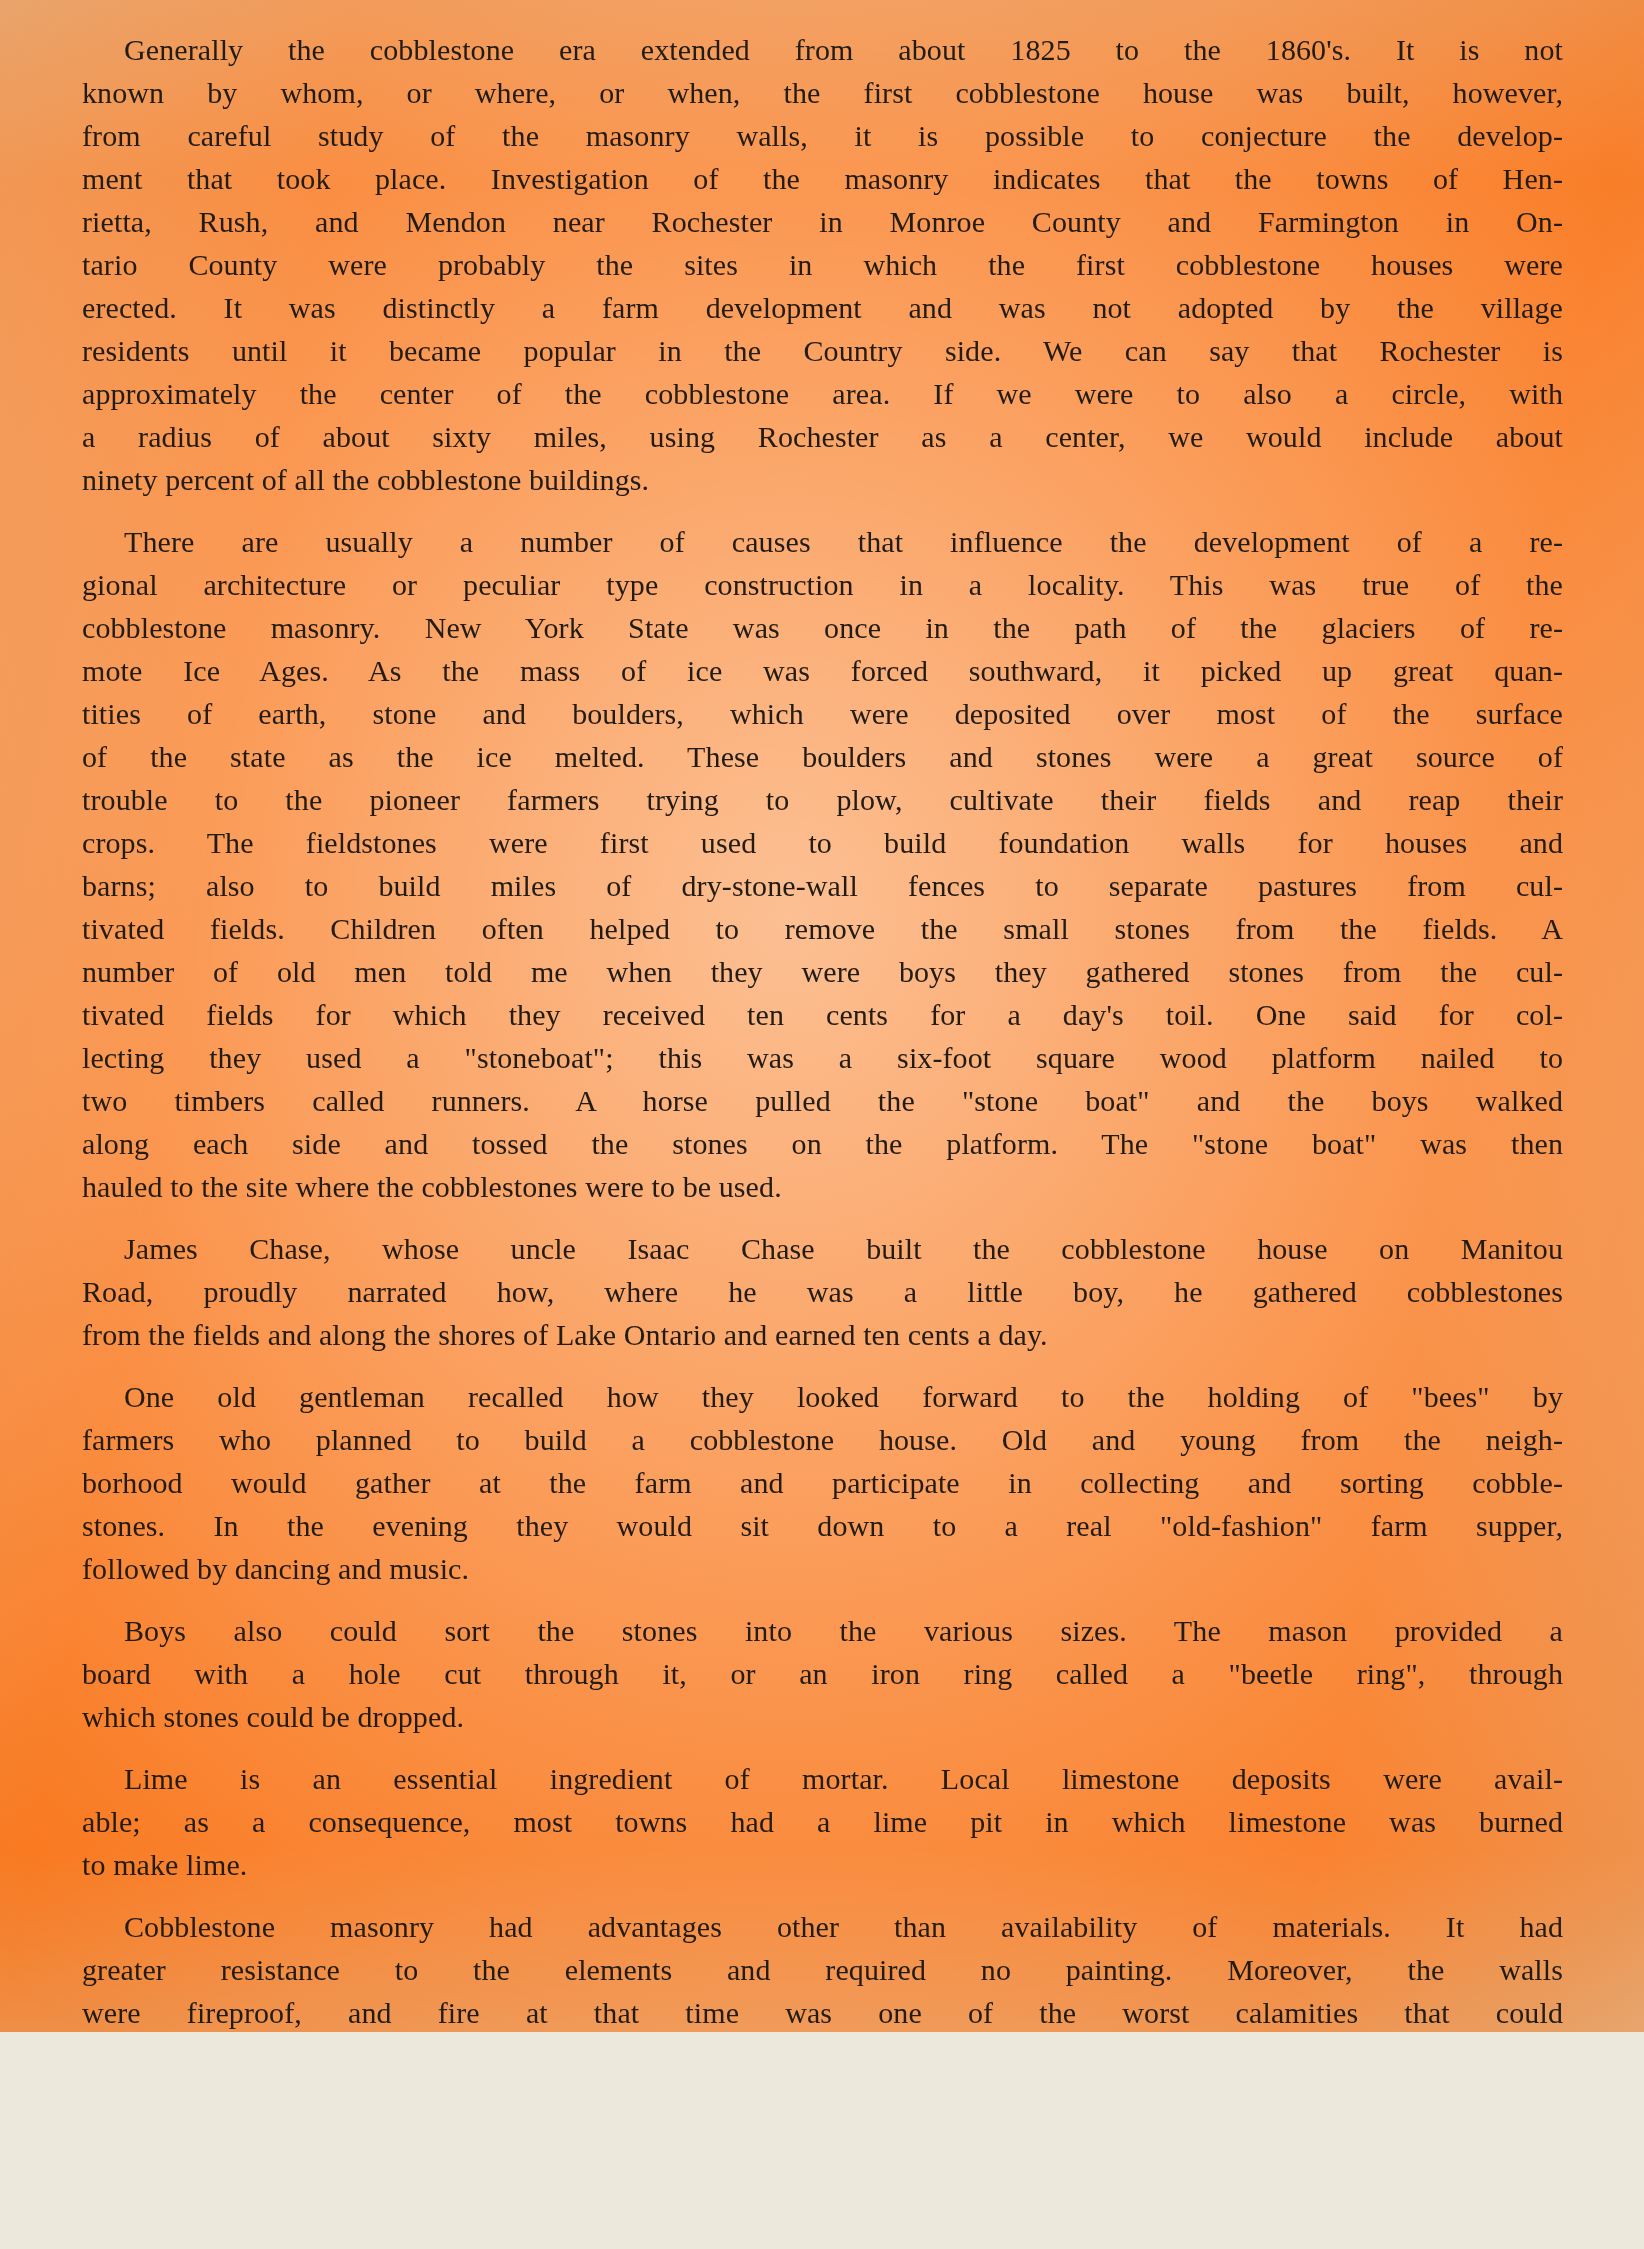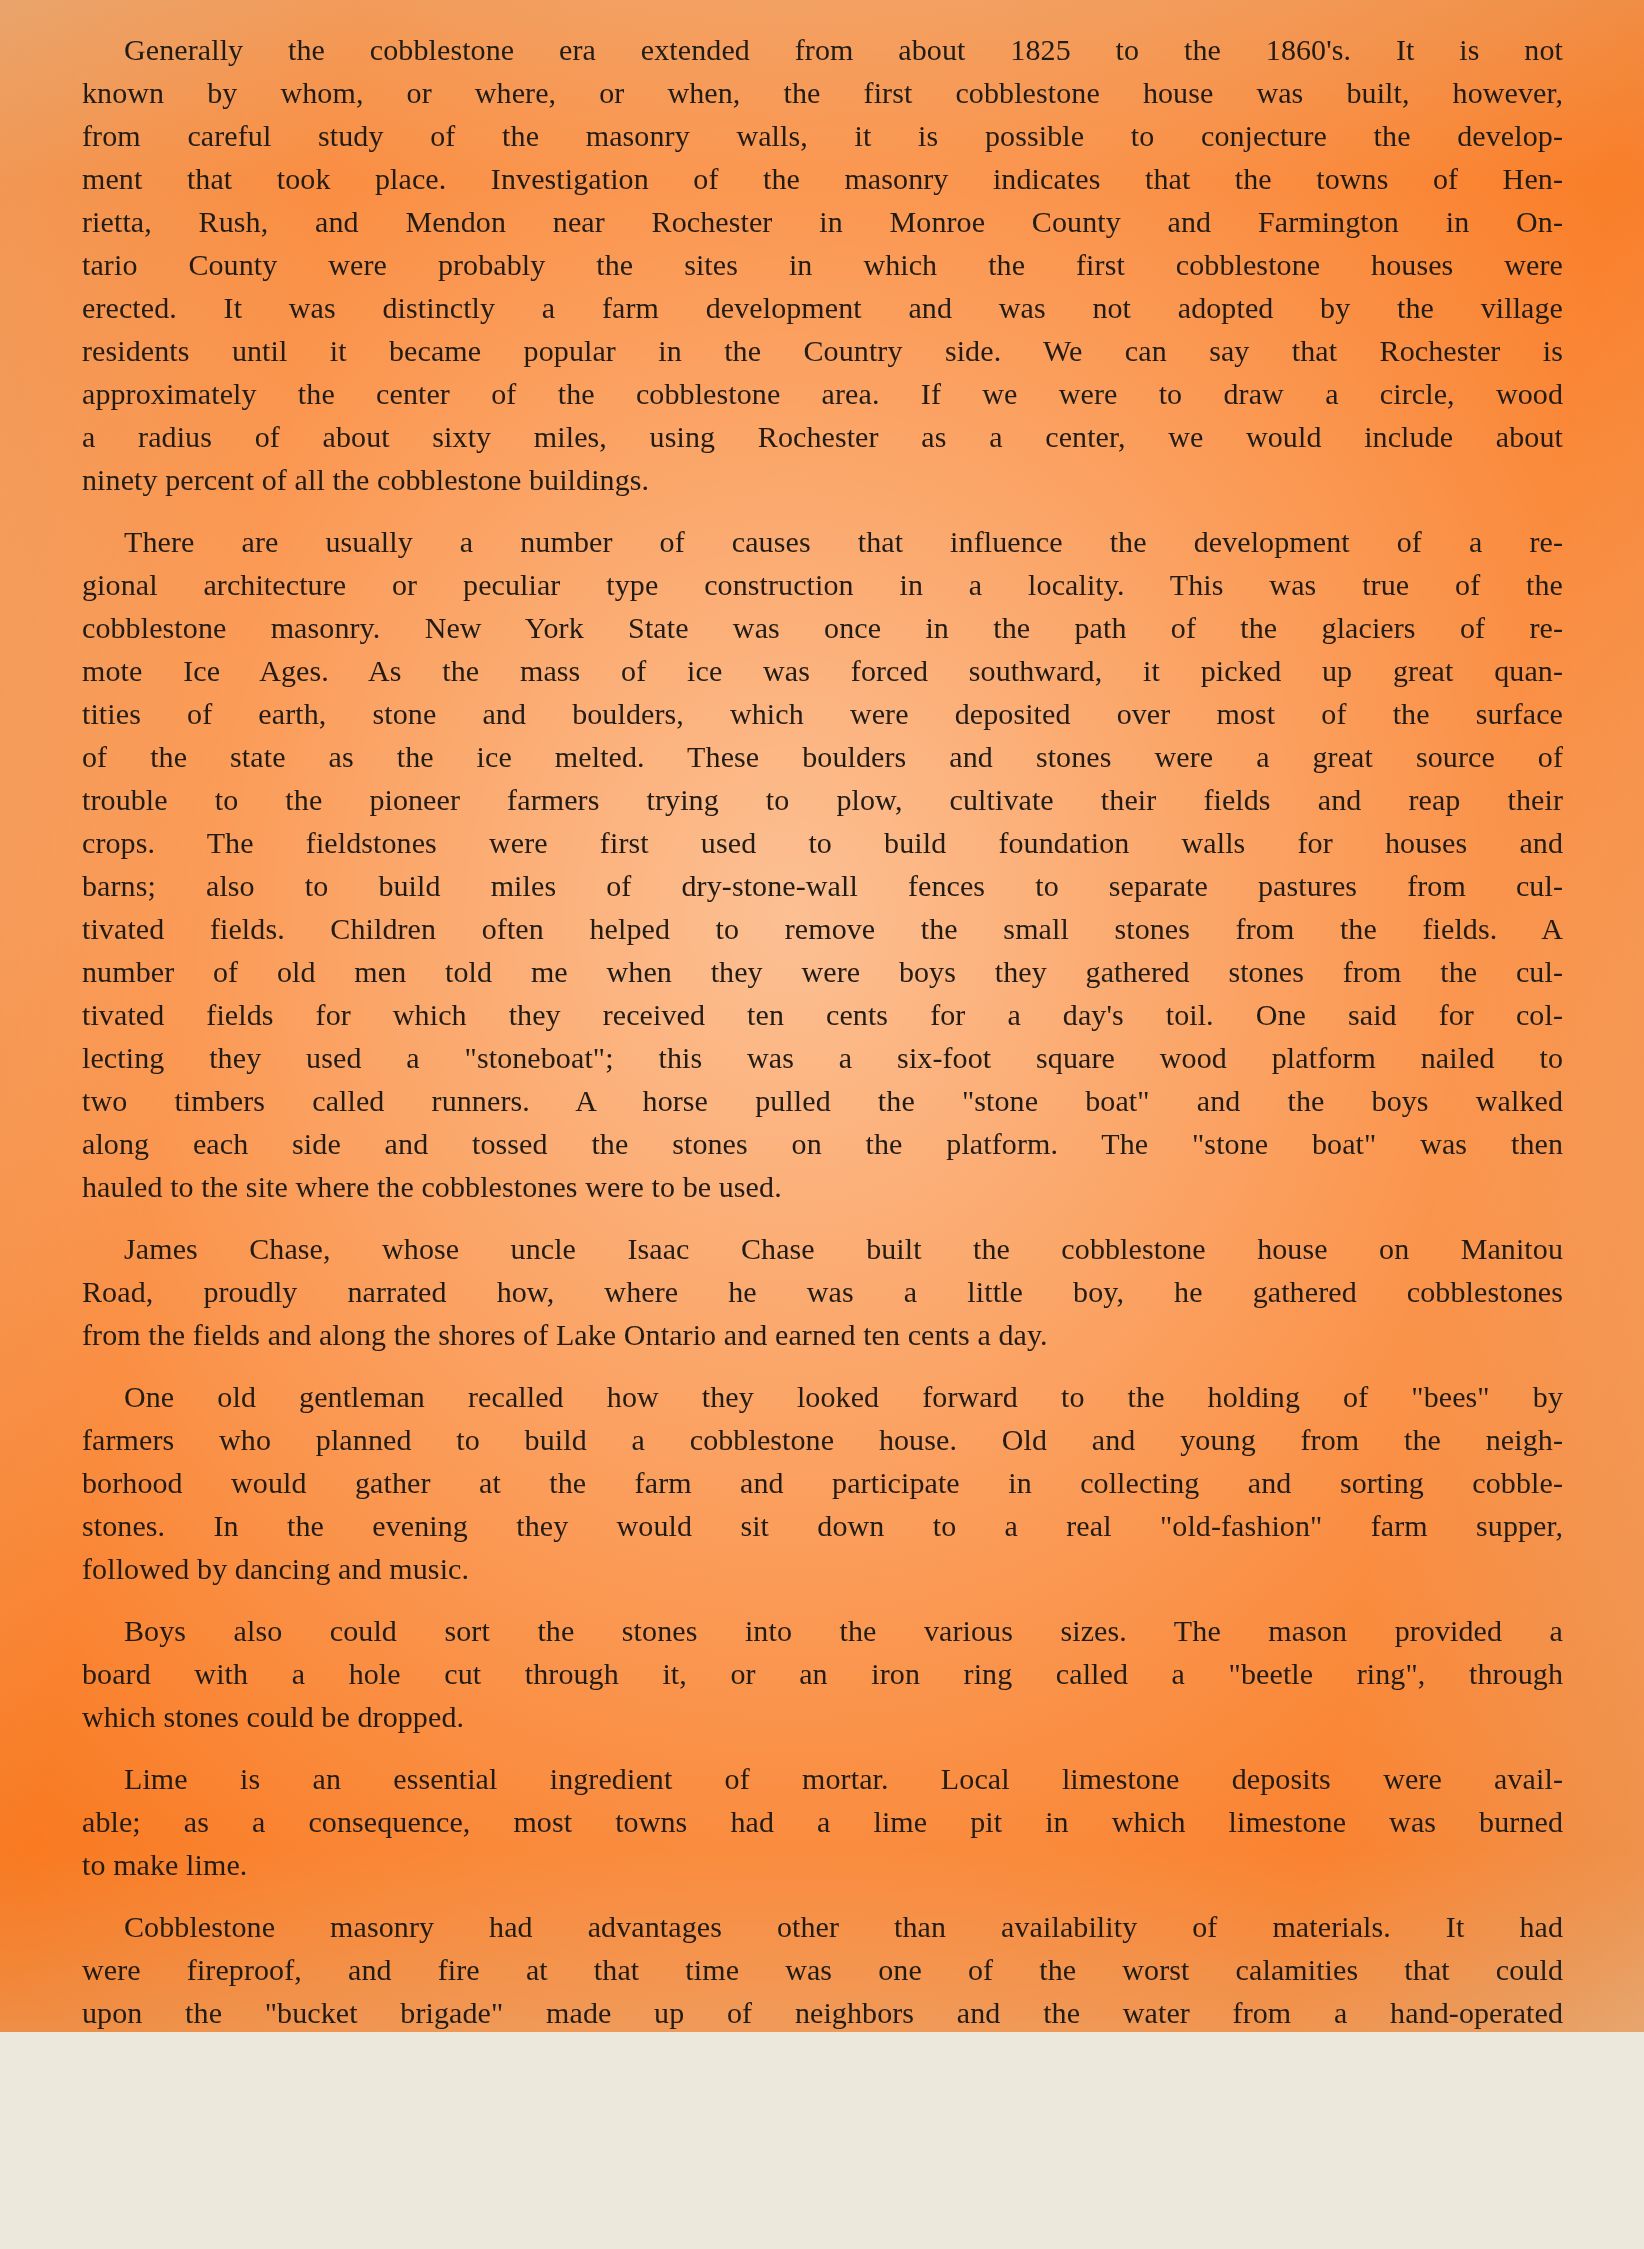--- a/index.html
+++ b/index.html
@@ -81,21 +81,21 @@
 
   <p class="para">
         <span class="ln"><span class="ind"></span><span>Generally the cobblestone era extended from about 1825 to the 1860's. It is not</span></span>
         <span class="ln">known by whom, or where, or when, the first cobblestone house was built, however,</span>
         <span class="ln">from careful study of the masonry walls, it is possible to conjecture the develop-</span>
         <span class="ln">ment that took place. Investigation of the masonry indicates that the towns of Hen-</span>
         <span class="ln">rietta, Rush, and Mendon near Rochester in Monroe County and Farmington in On-</span>
         <span class="ln">tario County were probably the sites in which the first cobblestone houses were</span>
         <span class="ln">erected. It was distinctly a farm development and was not adopted by the village</span>
         <span class="ln">residents until it became popular in the Country side. We can say that Rochester is</span>
-        <span class="ln">approximately the center of the cobblestone area. If we were to draw a circle, wood</span>
+        <span class="ln">approximately the center of the cobblestone area. If we were to also a circle, with</span>
         <span class="ln">a radius of about sixty miles, using Rochester as a center, we would include about</span>
         <span class="ln last">ninety percent of all the cobblestone buildings.</span>
       </p>
       <p class="para">
         <span class="ln"><span class="ind"></span><span>There are usually a number of causes that influence the development of a re-</span></span>
         <span class="ln">gional architecture or peculiar type construction in a locality. This was true of the</span>
         <span class="ln">cobblestone masonry. New York State was once in the path of the glaciers of re-</span>
         <span class="ln">mote Ice Ages. As the mass of ice was forced southward, it picked up great quan-</span>
         <span class="ln">tities of earth, stone and boulders, which were deposited over most of the surface</span>
         <span class="ln">of the state as the ice melted. These boulders and stones were a great source of</span>
@@ -127,20 +127,21 @@
         <span class="ln">board with a hole cut through it, or an iron ring called a "beetle ring", through</span>
         <span class="ln last">which stones could be dropped.</span>
       </p>
       <p class="para">
         <span class="ln"><span class="ind"></span><span>Lime is an essential ingredient of mortar. Local limestone deposits were avail-</span></span>
         <span class="ln">able; as a consequence, most towns had a lime pit in which limestone was burned</span>
         <span class="ln last">to make lime.</span>
       </p>
       <p class="para">
         <span class="ln"><span class="ind"></span><span>Cobblestone masonry had advantages other than availability of materials. It had</span></span>
+        <span class="ln">greater resistance to the elements and required no painting. Moreover, the walls</span>
         <span class="ln">were fireproof, and fire at that time was one of the worst calamities that could</span>
         <span class="ln">upon the "bucket brigade" made up of neighbors and the water from a hand-operated</span>
         <span class="ln last">pump to fight the flames.</span>
       </p>
     </div>
 
   <div class="folio">2</div>
 </div>
 
 

